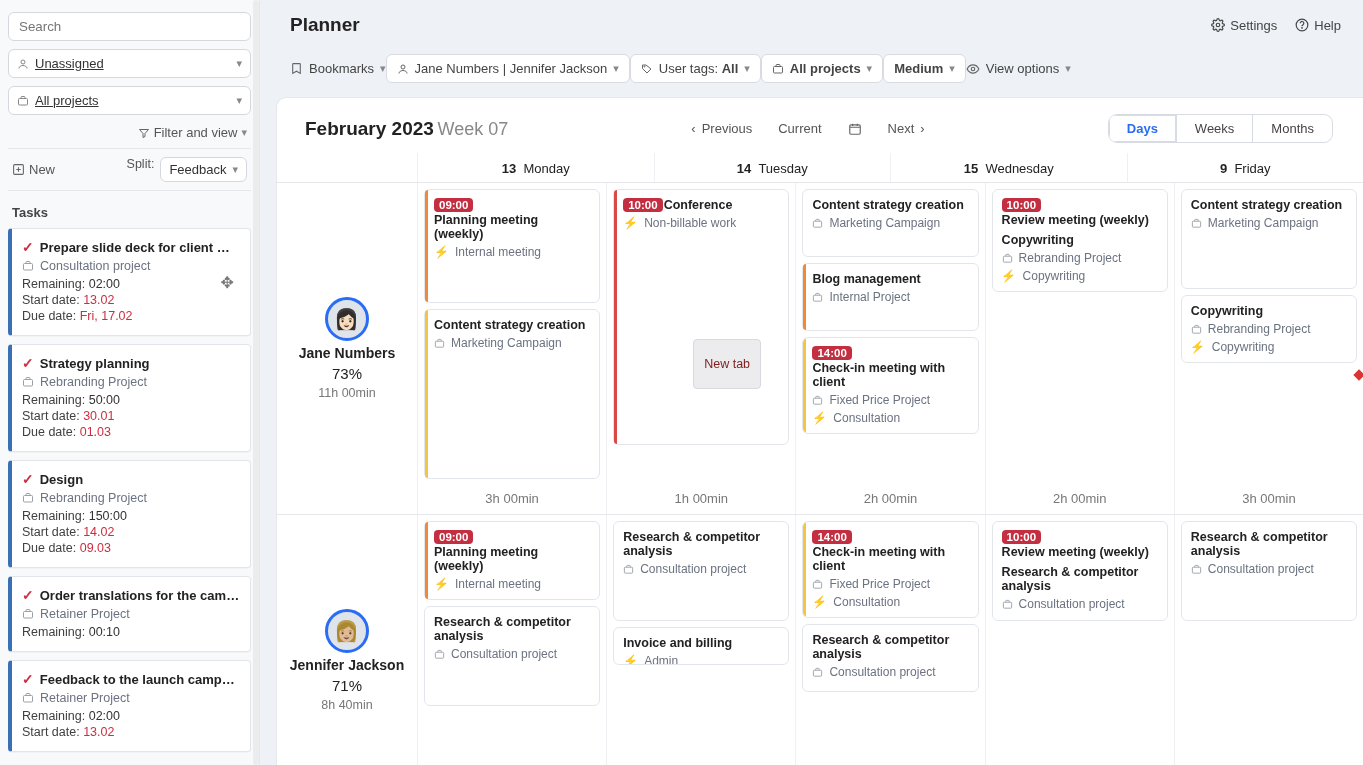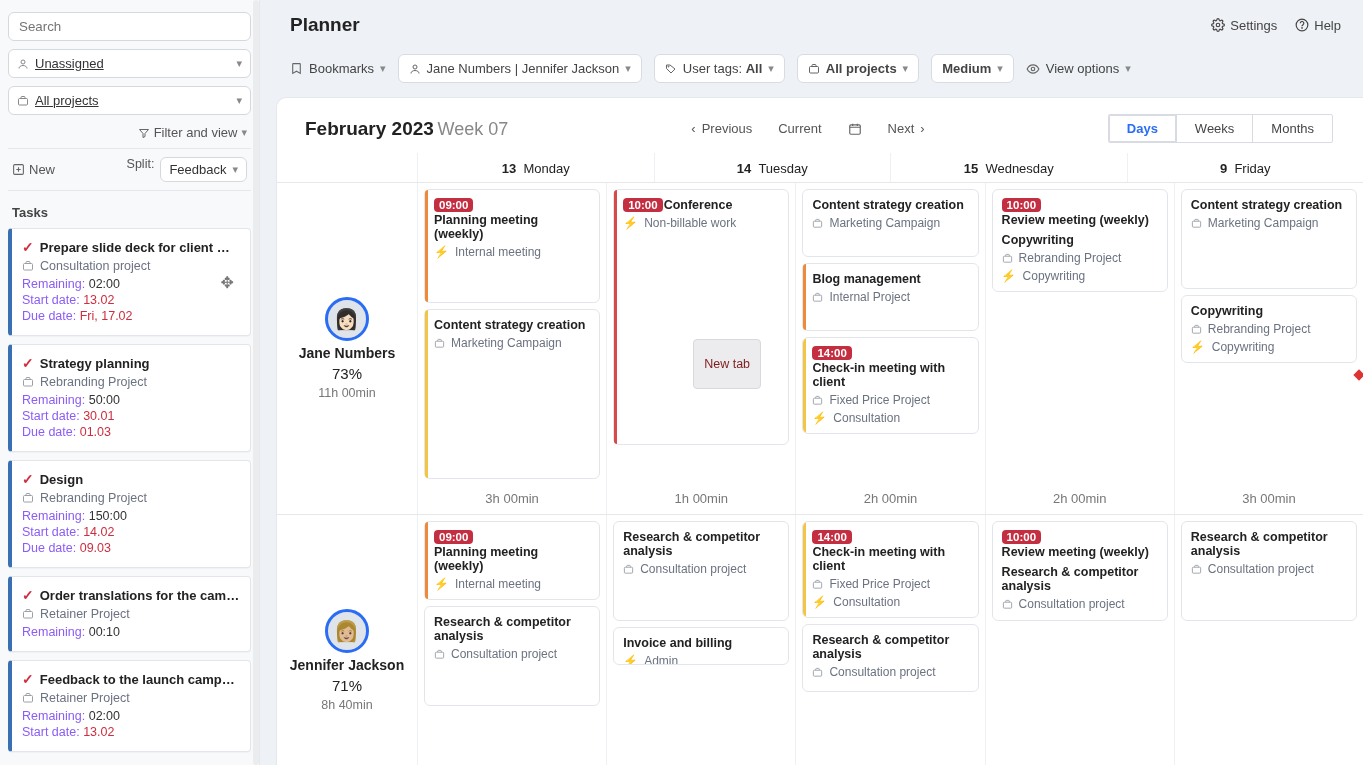--- a/index.html
+++ b/index.html
@@ -18,38 +18,38 @@
 .new-row { display:flex; align-items:center; justify-content:space-between; padding:8px 4px; border-top:1px solid #e5e7eb; border-bottom:1px solid #e5e7eb; margin-top:4px; }
 .new-btn { display:flex; align-items:center; gap:4px; color:#555; }
 .split-sel { background:#fff; border:1px solid #d5d9de; border-radius:6px; padding:4px 8px; display:flex; align-items:center; gap:6px; }
 .task-header { font-weight:600; color:#444; padding:14px 4px 8px; }
 .task-card { background:#fff; border:1px solid #e2e5ea; border-left:4px solid #3870b3; border-radius:4px; padding:10px 10px 10px 10px; margin-bottom:8px; box-shadow: 0 1px 1px rgba(0,0,0,.03); position:relative; }
 .task-title-row { display:flex; align-items:center; gap:6px; margin-bottom:4px; }
 .redcheck { color:#d03043; font-weight:700; font-size:14px; }
 .task-title { font-weight:600; color:#222; white-space:nowrap; overflow:hidden; text-overflow:ellipsis; }
 .task-sub { display:flex; align-items:center; gap:6px; color:#6b7280; font-size:12.5px; margin-bottom:4px; }
 .task-kv { color:#333; font-size:12.5px; margin-bottom:2px; }
-.task-kv .k { color:#8b5cf6;margin-top:44px; }
+.task-kv .k { color:#404040;margin-top:44px; }
 .task-kv .v { color:#cc2e3f; font-weight:500; }
 .drag-handle { position:absolute; right:16px; top:50%; transform:translateY(-50%); font-size:16px; color:#777; }
 .topbar { display:flex; align-items:center; padding:14px 22px 10px 30px; }
 .topbar h1 { font-size:19px; font-weight:700; color:#222; }
 .topright { margin-left:auto; display:flex; gap:18px; color:#444; align-items:center; font-size:13px; }
 .topright .item { display:flex; align-items:center; gap:5px; }
-.filters-bar { display:flex; gap:12px; padding:8px 30px 14px; align-items:center; flex-wrap:wrap; }
+.filters-bar { display:flex; padding:8px 30px 14px; align-items:center; flex-wrap:wrap; }
 .pill { background:#fff; border:1px solid #d8dce2; border-radius:6px; padding:6px 10px; display:flex; align-items:center; gap:6px; color:#444; font-size:13px; }
 .pill .b { font-weight:600; }
 .linkish { display:flex; align-items:center; gap:6px; color:#444; font-size:13px; }
 .board { flex:1; background:#fff; border-top:1px solid #e5e7eb; border-left:1px solid #e5e7eb; border-radius:10px 0 0 0; margin-left:16px; display:flex; flex-direction:column; overflow:hidden; }
 .board-top { display:flex; align-items:center; padding:16px 30px 10px 28px; gap:16px; }
 .month { font-size:19px; font-weight:700; color:#222; }
 .week { font-weight:400; color:#888; font-size:18px; }
 .nav-middle { flex:1; display:flex; justify-content:center; gap:26px; color:#555; font-size:13px; align-items:center; }
 .nav-middle .nav { display:flex; align-items:center; gap:6px; cursor:pointer; }
-.view-toggle { display:flex; border:1px solid #d8dce2; border-radius:2px; overflow:hidden;text-align:right; }
+.view-toggle { display:flex; border:1px solid #d8dce2; border-radius:9px; overflow:hidden;text-align:right; }
 .view-toggle .opt { padding:6px 18px; font-size:13px; color:#444; border-left:1px solid #d8dce2; }
 .view-toggle .opt:first-child { border-left:none; }
 .view-toggle .opt.active { color:#2a6df4; font-weight:600; background:#fff; box-shadow:inset 0 0 0 1px #d8dce2; }
 .grid { flex:1; overflow:auto; }
 .header-row { display:flex; border-bottom:1px solid #e5e7eb; }
 .person-col { width:140px; flex-shrink:0; }
 .day-col { flex:1; min-width:0; border-left:1px solid #eef0f3; }
 .day-head { text-align:center; padding:8px 0 6px; font-size:13px; color:#222; }
 .day-head .dnum { font-weight:600; }
 .row { display:flex; border-bottom:1px solid #e5e7eb; min-height:290px; }

